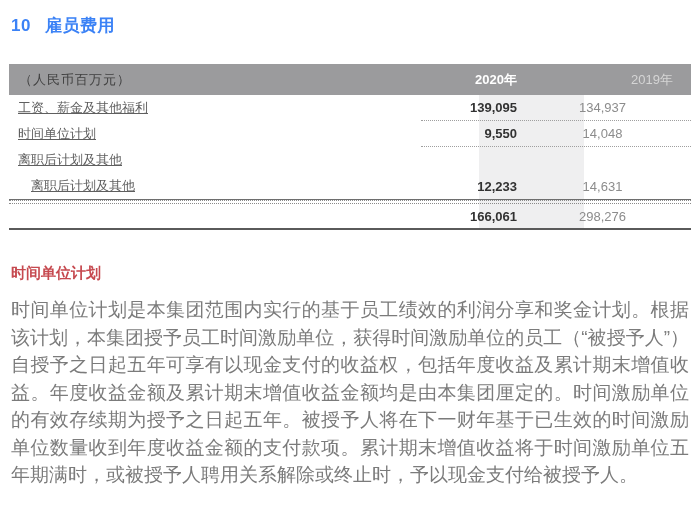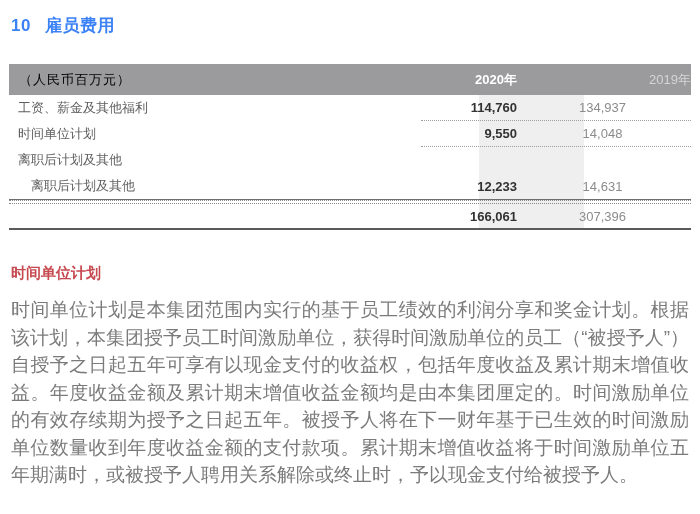--- a/index.html
+++ b/index.html
@@ -21,30 +21,30 @@
   
   .fin-table { position:relative; margin-top:26px; width:682px; }
   .hl-col {
     position:absolute; top:31px; bottom:0; left:470px; width:105px;
     background:#efeff0; z-index:0;
   }
   .thead {
     position:relative; z-index:1; background:#9b9b9d; height:31px;
     display:flex; align-items:center; font-size:13px;
   }
-  .thead .unit { flex:1; color:#000000; padding-left:10px; letter-spacing:1px; }
+  .thead .unit { flex:1; color:#404040; padding-left:10px; letter-spacing:1px; }
   .hcols { display:flex; width:270px;gap:36px; }
   .hcols .h2020 { width:105px; text-align:right; padding-right:9px; color:#ffffff; font-weight:bold; }
-  .hcols .h2019 { flex:1; text-align:right; padding-right:0; color:#d5d5d5; }
+  .hcols .h2019 { flex:1; text-align:right; padding-right:18px; color:#d5d5d5; }
 
   .trow {
     position:relative; z-index:1; display:flex; align-items:stretch;
     height:26px; font-size:13px;
   }
-  .trow .lbl { flex:1; color:#5f5f5f; padding-left:9px; display:flex; align-items:center; }
+  .trow .lbl { flex:1; color:#5f5f5f; padding-left:9px; display:flex; align-items:center;text-decoration:underline; }
   .trow .lbl.indent { padding-left:22px; }
   .vals { display:flex; width:270px; align-items:center; }
   .vals.dotted { border-bottom:1px dotted #9f9f9f; }
   .v2020 { width:105px; text-align:right; padding-right:9px; color:#323232; font-weight:bold; }
   .v2019 { flex:1; text-align:center; padding-right:12px; color:#8c8c8c; }
 
   .trow.sumrow { height:24px; }
   .line-solid  { position:relative; z-index:1; border-top:1px solid #6e6e6e; height:0; }
   .line-ddot   { position:relative; z-index:1; height:4px;
                  border-top:1px dotted #8a8a8a; border-bottom:1px dotted #8a8a8a; }
@@ -77,21 +77,21 @@
       <span class="unit">（人民币百万元）</span>
       <span class="hcols">
         <span class="h2020">2020年</span>
         <span class="h2019">2019年</span>
       </span>
     </div>
 
     <div class="trow">
       <span class="lbl">工资、薪金及其他福利</span>
       <span class="vals dotted">
-        <span class="v2020">114,760</span>
+        <span class="v2020">139,095</span>
         <span class="v2019">134,937</span>
       </span>
     </div>
 
     <div class="trow">
       <span class="lbl">时间单位计划</span>
       <span class="vals dotted">
         <span class="v2020">9,550</span>
         <span class="v2019">14,048</span>
       </span>
@@ -116,21 +116,21 @@
 
     <div class="line-solid"></div>
 
 
     <div class="line-ddot"></div>
 
     <div class="trow sumrow">
       <span class="lbl"></span>
       <span class="vals">
         <span class="v2020">166,061</span>
-        <span class="v2019">307,396</span>
+        <span class="v2019">298,276</span>
       </span>
     </div>
 
     <div class="line-bottom"></div>
   </div>
 
   <div class="section-heading">时间单位计划</div>
 
   <div class="body-paragraph">时间单位计划是本集团范围内实行的基于员工绩效的利润分享和奖金计划。根据该计划，本集团授予员工时间激励单位，获得时间激励单位的员工（“被授予人”）自授予之日起五年可享有以现金支付的收益权，包括年度收益及累计期末增值收益。年度收益金额及累计期末增值收益金额均是由本集团厘定的。时间激励单位的有效存续期为授予之日起五年。被授予人将在下一财年基于已生效的时间激励单位数量收到年度收益金额的支付款项。累计期末增值收益将于时间激励单位五年期满时，或被授予人聘用关系解除或终止时，予以现金支付给被授予人。</div>
 

